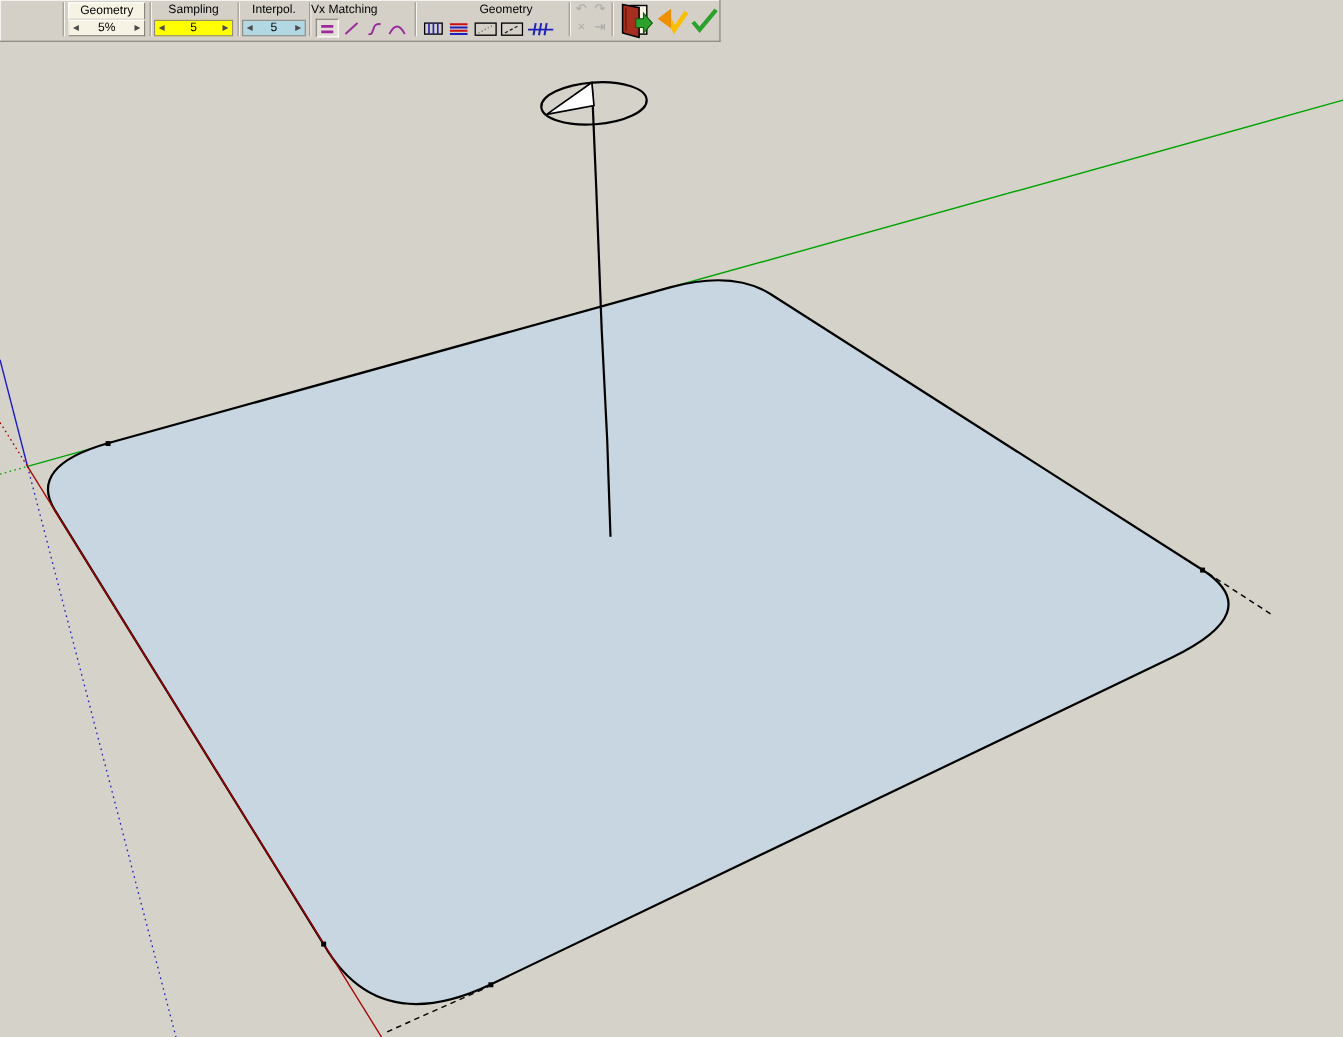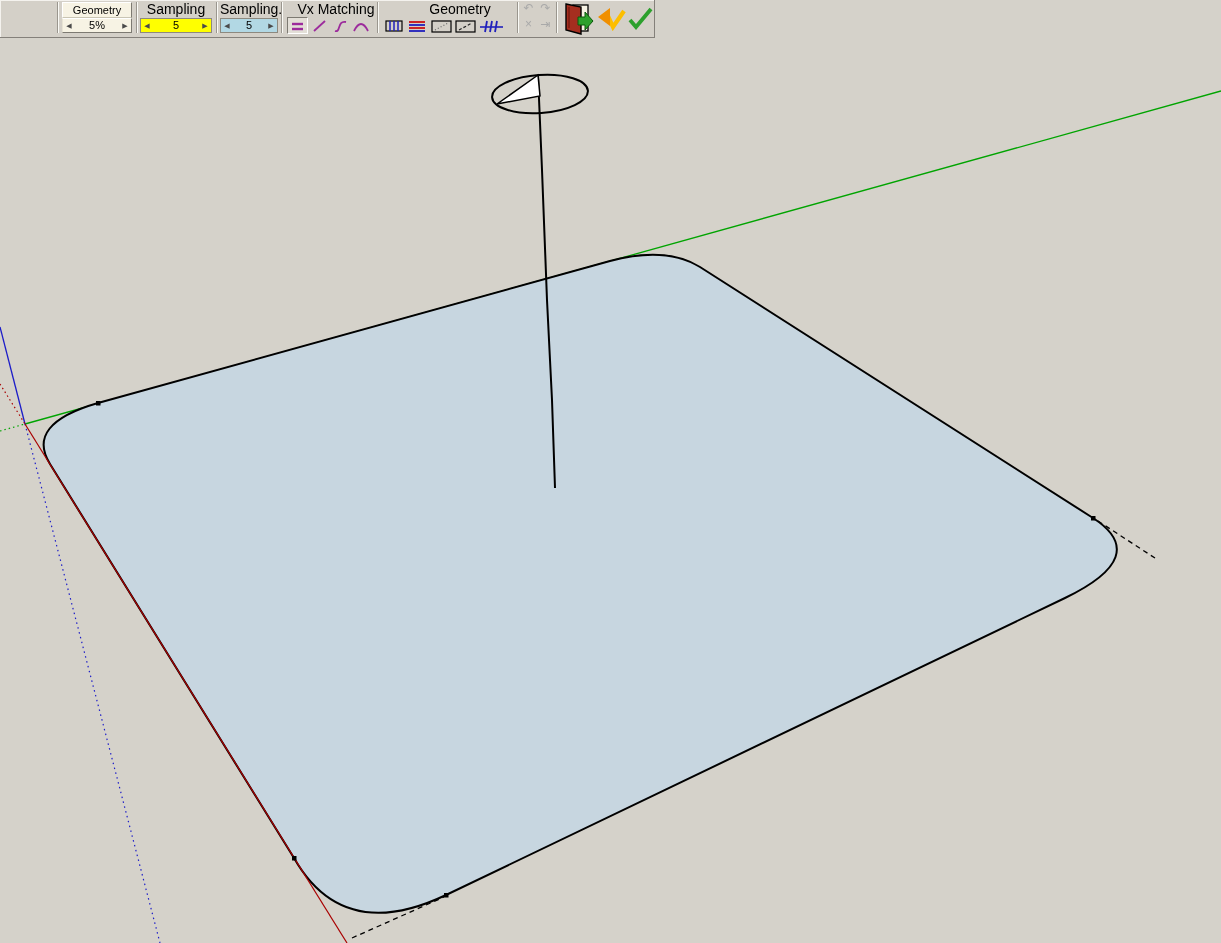--- a/index.html
+++ b/index.html
@@ -13,21 +13,21 @@
   
   .toolbar{
     position:absolute;left:0;top:0;width:654px;height:37px;z-index:5;
     background:#d4d0c8;
     border-right:1px solid #84807a;border-bottom:1px solid #84807a;
     box-shadow:inset 1px 1px 0 #f4f2ee;
   }
   .sep{position:absolute;top:2px;height:31px;width:0;
        border-left:1px solid #9a968e;border-right:1px solid #fafaf6;}
   .tb-label{position:absolute;top:3px;height:13px;line-height:13px;
-            font-size:14px;color:#000;text-align:center;white-space:nowrap;}
+            font-size:11px;color:#000;text-align:center;white-space:nowrap;}
   .spin{position:absolute;top:18px;height:15px;display:flex;align-items:center;
         font-size:11px;color:#000;border:1px solid #8d897f;box-sizing:border-box;}
   .spin .arr{font-size:7px;color:#4a4a4a;width:12px;text-align:center;cursor:pointer;line-height:13px;}
   .spin .val{flex:1;text-align:center;line-height:13px;}
   .simp-tab{position:absolute;left:62px;top:2px;width:70px;height:16px;
             background:#f7f3e4;border:1px solid;border-color:#fff #7d7a72 #c9c5b4 #fff;
             box-sizing:border-box;text-align:center;font-size:11px;line-height:14px;color:#000;}
   .simp-spin{left:62px;width:70px;background:#f7f3e4;border-color:#fff #7d7a72 #7d7a72 #e8e4d4;}
   .icon-btn{position:absolute;top:17px;height:17px;display:flex;
             align-items:center;justify-content:center;box-sizing:border-box;}
@@ -91,28 +91,28 @@
     <span class="arr">▶</span>
   </div>
 
   <div class="tb-label" style="left:140px;width:72px">Sampling</div>
   <div class="spin" style="left: 140px; width: 72px; background: rgb(255, 255, 0);">
     <span class="arr">◀</span>
     <span class="val">5</span>
     <span class="arr">▶</span>
   </div>
 
-  <div class="tb-label" style="left:220px;width:58px">Sampling.</div>
+  <div class="tb-label" style="left:220px;width:58px">Interpol.</div>
   <div class="spin" style="left: 220px; width: 58px; background: rgb(178, 216, 228);">
     <span class="arr">◀</span>
     <span class="val">5</span>
     <span class="arr">▶</span>
   </div>
 
-  <div class="tb-label" style="left:292px;width:88px">Vx Matching</div>
+  <div class="tb-label" style="left:269px;width:88px">Vx Matching</div>
   <div class="icon-btn pressed" style="left:287px;width:21px">
     <svg width="15" height="12">
       <line x1="2" y1="4" x2="13" y2="4" stroke-width="2.4" stroke="#9c2b9c"></line>
       <line x1="2" y1="9" x2="13" y2="9" stroke-width="2.4" stroke="#9c2b9c"></line>
     </svg>
   </div>
   <div class="icon-btn" style="left:309px;width:20px">
     <svg width="15" height="13">
       <line x1="2" y1="12" x2="13" y2="2" stroke-width="1.8" stroke="#9c2b9c"></line>
     </svg>

